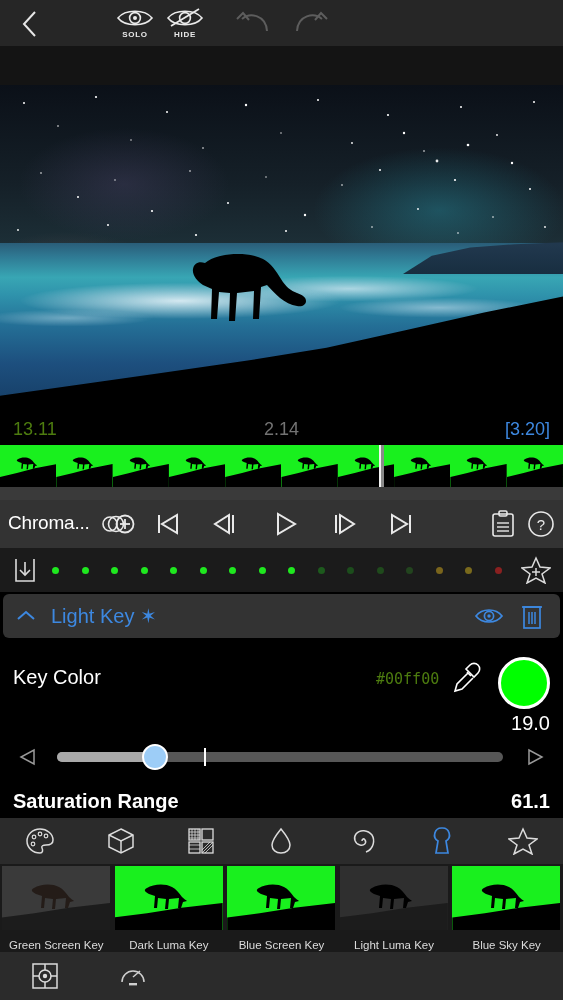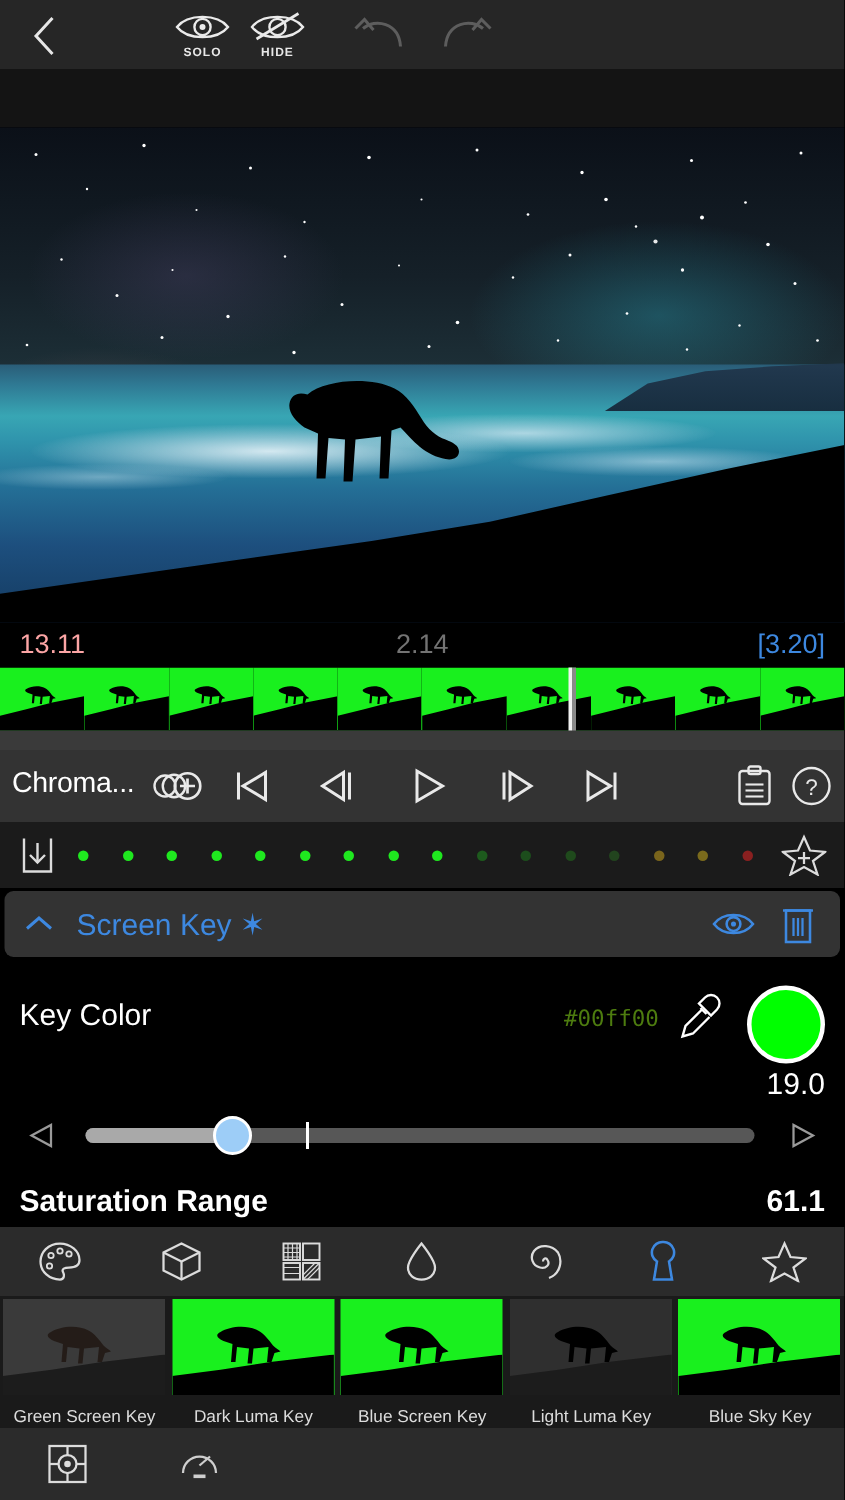--- a/index.html
+++ b/index.html
@@ -63,21 +63,21 @@
     opacity:.95;
   }
   .hill {
     position:absolute; left:0; bottom:0; width:563px; height:160px; background:#000;
     clip-path:polygon(0% 100%, 0% 88%, 12% 82%, 28% 74%, 44% 66%, 58% 58%, 72% 47%, 86% 36%, 100% 26%, 100% 100%);
   }
   .horse { position:absolute; left:175px; bottom:84px; width:175px; height:78px; }
 
   
   .tcrow { position:absolute; left:0; top:415px; width:563px; height:30px; background:#000; }
-  .tc-left { position:absolute; left:13px; top:4px; font-size:18px; color:#fca5a5; }
+  .tc-left { position:absolute; left:13px; top:4px; font-size:18px; color:#4d7c0f; }
   .tc-mid  { position:absolute; left:0; right:0; top:4px; text-align:center; font-size:18px; color:#737373; }
   .tc-right{ position:absolute; right:13px; top:4px; font-size:18px; color:#3d88e0;margin-left:37px; }
 
   
   .strip { position:absolute; left:0; top:445px; width:563px; height:42px; overflow:hidden; background:#000; display:flex; }
   .frame { position:relative; width:56.3px; height:42px; background:#19f01e; overflow:hidden; flex:0 0 auto; }
   .frame .fhill {
     position:absolute; left:0; bottom:0; width:100%; height:26px; background:#000;
     clip-path:polygon(0 100%, 0 62%, 30% 46%, 62% 28%, 100% 12%, 100% 100%);
   }
@@ -439,21 +439,21 @@
       </svg>
     </div>
   </div>
 
   <div class="fxhead">
     <div class="chev">
       <svg width="22" height="20" viewBox="0 0 22 20">
         <polyline points="3,13 11,6 19,13" fill="none" stroke="#3d88e0" stroke-width="2"></polyline>
       </svg>
     </div>
-    <div class="ttl">Screen Key ✶</div>
+    <div class="ttl">Light Key ✶</div>
     <div class="eye">
       <svg width="30" height="22" viewBox="0 0 30 22">
         <path d="M2 11 C8 3, 22 3, 28 11 C22 19, 8 19, 2 11 Z" fill="none" stroke="#3d88e0" stroke-width="1.7"></path>
         <circle cx="15" cy="11" r="4.6" fill="none" stroke="#3d88e0" stroke-width="1.7"></circle>
         <circle cx="15" cy="11" r="1.7" fill="#3d88e0"></circle>
       </svg>
     </div>
     <div class="trash">
       <svg width="24" height="28" viewBox="0 0 24 28">
         <rect x="4" y="5" width="16" height="21" fill="none" stroke="#3d88e0" stroke-width="1.7"></rect>

